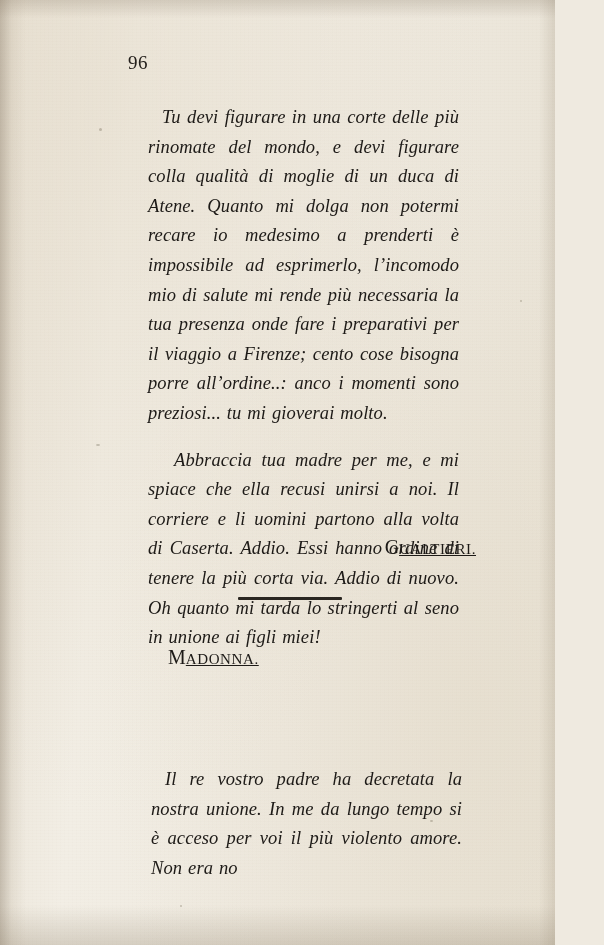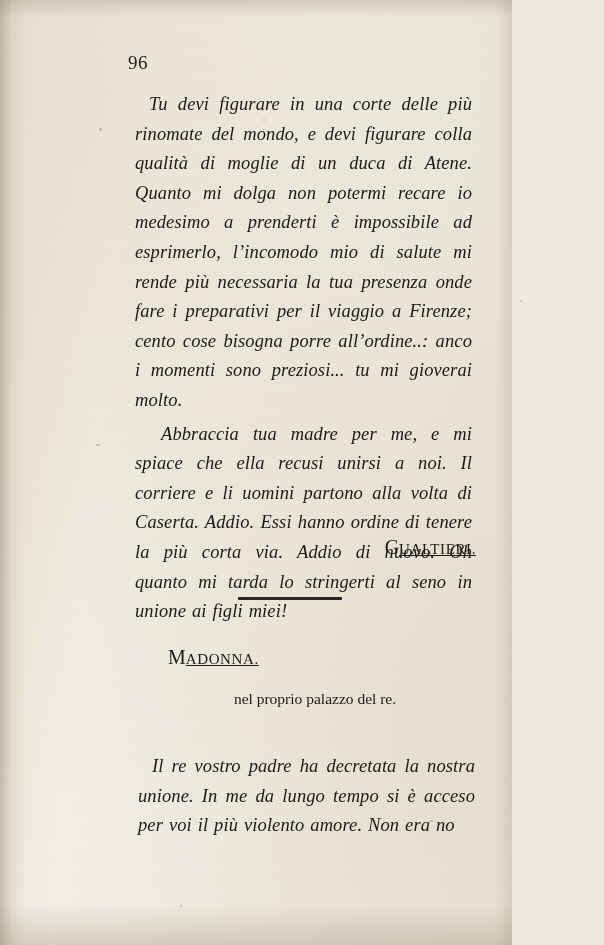--- a/index.html
+++ b/index.html
@@ -8,21 +8,21 @@
   }
   body {
     width: 604px;
     height: 945px;
     background: #efeae0;
     font-family: "Liberation Serif", serif;
     overflow: hidden;
   }
   .page {
     position: relative;
-    width: 512px;
+    width: 555px;
     height: 945px;
     box-sizing: border-box;
     background:
       radial-gradient(ellipse at 20% 10%, rgba(228,219,202,0.55) 0%, rgba(239,234,224,0) 60%),
       radial-gradient(ellipse at 85% 75%, rgba(226,217,199,0.5) 0%, rgba(239,234,224,0) 55%),
       linear-gradient(95deg, #e8e1d4 0%, #f2eee5 22%, #efeae0 55%, #e9e3d6 100%);
   }
   
   .grain {
     position: absolute;
@@ -85,21 +85,21 @@
   }
 
   .para {
     font-family: "Liberation Serif", serif;
     font-style: italic;
     font-size: 18.5px;
     line-height: 29.6px;
     color: #1d1a17;
     text-align: justify;
     text-justify: inter-word;
-    margin: 4px;
+    margin: 17px;
     letter-spacing: .1px;
     word-spacing: 1.2px;
   }
   .para + .para {
     margin-top: 0;
     text-indent: 26px;
   }
   .para.first {
     text-indent: 14px;
   }
@@ -205,21 +205,20 @@
       <span class="smallcaps-first">G</span><span class="smallcaps-rest">UALTIERI.</span>
     </div>
 
     <div class="rule"></div>
 
     <div class="addressee">
       <span class="smallcaps-first">M</span><span class="smallcaps-rest">ADONNA.</span>
     </div>
 
     <div class="dateline">
-      <span class="line2">nel proprio palazzo del re.</span>
     </div>
 
     <div class="closing-block">
       <p class="para">Il re vostro padre ha decretata la nostra unione. In me da lungo tempo si è acceso per voi il più violento amore. Non era no</p>
     </div>
 
   </div>
 </div>
 
 </body></html>

